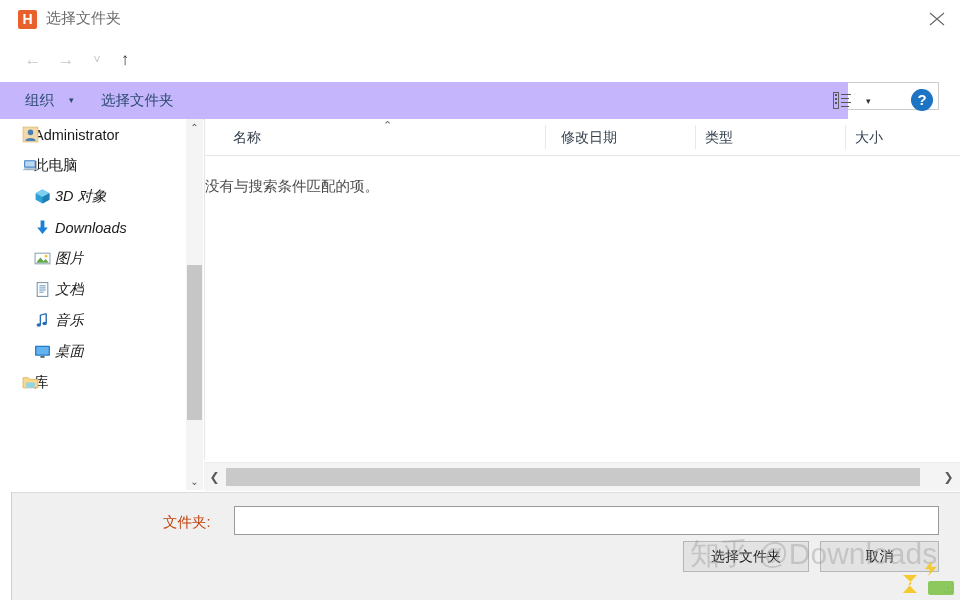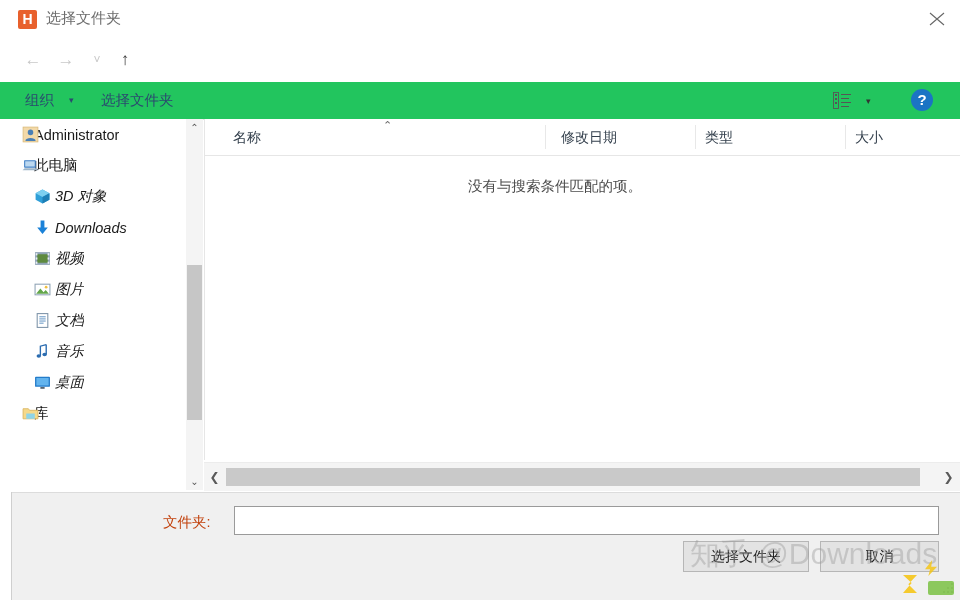--- a/index.html
+++ b/index.html
@@ -105,22 +105,22 @@
     font-size: 14px; color: #6f6f6f;
     white-space: nowrap;
   }
   .search-icon {
     position: absolute; right: 8px; top: 4px;
     font-size: 15px; color: #333;
   }
 
   
   .toolbar {
-    position: absolute; left: 0; top: 82px; width: 960px; height: 37px;
-    background: #22c55e;
+    position: absolute; left: 0; top: 82px; width: 848px; height: 37px;
+    background: #c4b5fd;
     border-bottom: 1px solid #e3e3e3;
   }
   .tb-item {
     position: absolute; top: 9px;
     font-size: 14.5px; color: #2b4a6f;
     white-space: nowrap;
   }
   .tb-organize { left: 25px; }
   .tb-caret { position: absolute; left: 69px; top: 13px; font-size: 9px; color: #2b4a6f; }
   .tb-newfolder { left: 101px; }
@@ -196,21 +196,20 @@
   .col-sep {
     position: absolute; top: 6px; width: 1px; height: 24px;
     background: #e8e8e8;
   }
   .sort-arrow {
     position: absolute; left: 178px; top: 0px;
     font-size: 11px; color: #6b6b6b;
   }
   .empty-msg {
     position: absolute; left: 0; top: 58px; width: 700px;
-    text-align: center;
     font-size: 14.5px; color: #4b4b4b;
   }
 
   .h-scroll {
     position: absolute; left: 204px; top: 462px;
     width: 756px; height: 28px;
     background: #f4f4f4;
     border-top: 1px solid #ececec;
   }
   .hs-arrow-l, .hs-arrow-r {
@@ -393,33 +392,20 @@
       <span class="tree-label">3D 对象</span>
     </div>
 
     <div class="tree-item indent2">
       <svg class="tree-ico" viewBox="0 0 16 16">
         <path d="M6.2,1.5 L9.8,1.5 L9.8,8 L13,8 L8,14 L3,8 L6.2,8 Z" fill="#1b82d8"></path>
       </svg>
       <span class="tree-label">Downloads</span>
     </div>
 
-    <div class="tree-item indent2">
-      <svg class="tree-ico" viewBox="0 0 16 16">
-        <rect x="1" y="2" width="14" height="12" fill="#8fa3b5"></rect>
-        <rect x="3" y="4" width="10" height="8" fill="#5e8a3f"></rect>
-        <rect x="1.6" y="3" width="1.6" height="2" fill="#e8eef4"></rect>
-        <rect x="1.6" y="7" width="1.6" height="2" fill="#e8eef4"></rect>
-        <rect x="1.6" y="11" width="1.6" height="2" fill="#e8eef4"></rect>
-        <rect x="12.8" y="3" width="1.6" height="2" fill="#e8eef4"></rect>
-        <rect x="12.8" y="7" width="1.6" height="2" fill="#e8eef4"></rect>
-        <rect x="12.8" y="11" width="1.6" height="2" fill="#e8eef4"></rect>
-      </svg>
-      <span class="tree-label">视频</span>
-    </div>
 
     <div class="tree-item indent2">
       <svg class="tree-ico" viewBox="0 0 16 16">
         <rect x="1" y="3" width="14" height="10" fill="#ffffff" stroke="#8fa3b5" stroke-width="1"></rect>
         <path d="M2,12 L6,7 L9,10.5 L11,8.5 L14,12 Z" fill="#62a64a"></path>
         <circle cx="11.4" cy="5.8" r="1.3" fill="#f0c040"></circle>
       </svg>
       <span class="tree-label">图片</span>
     </div>
 

